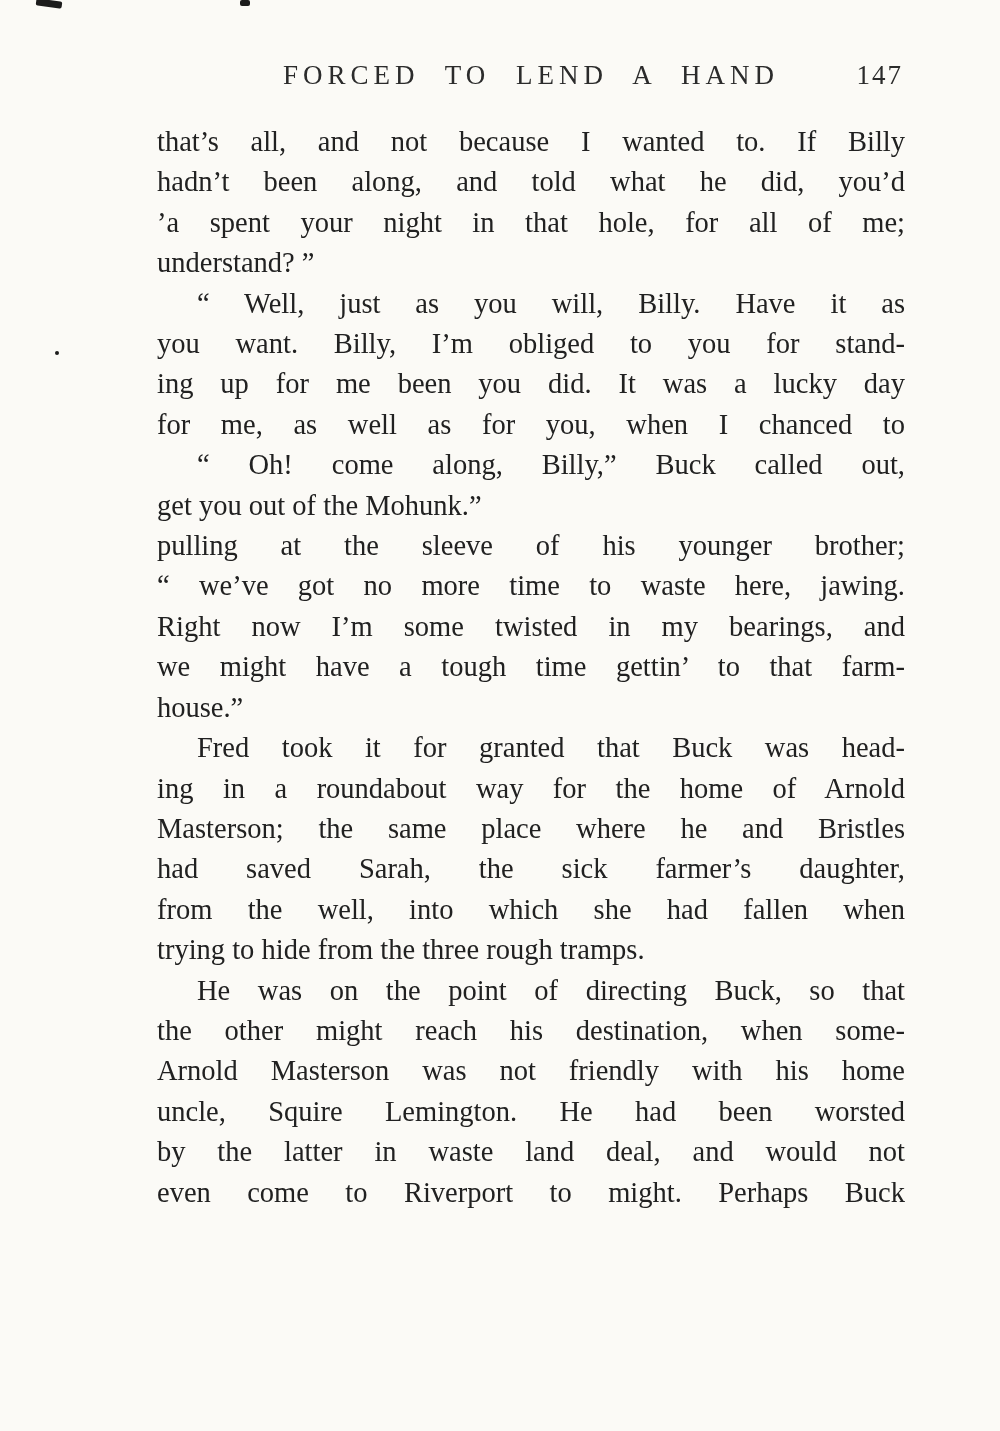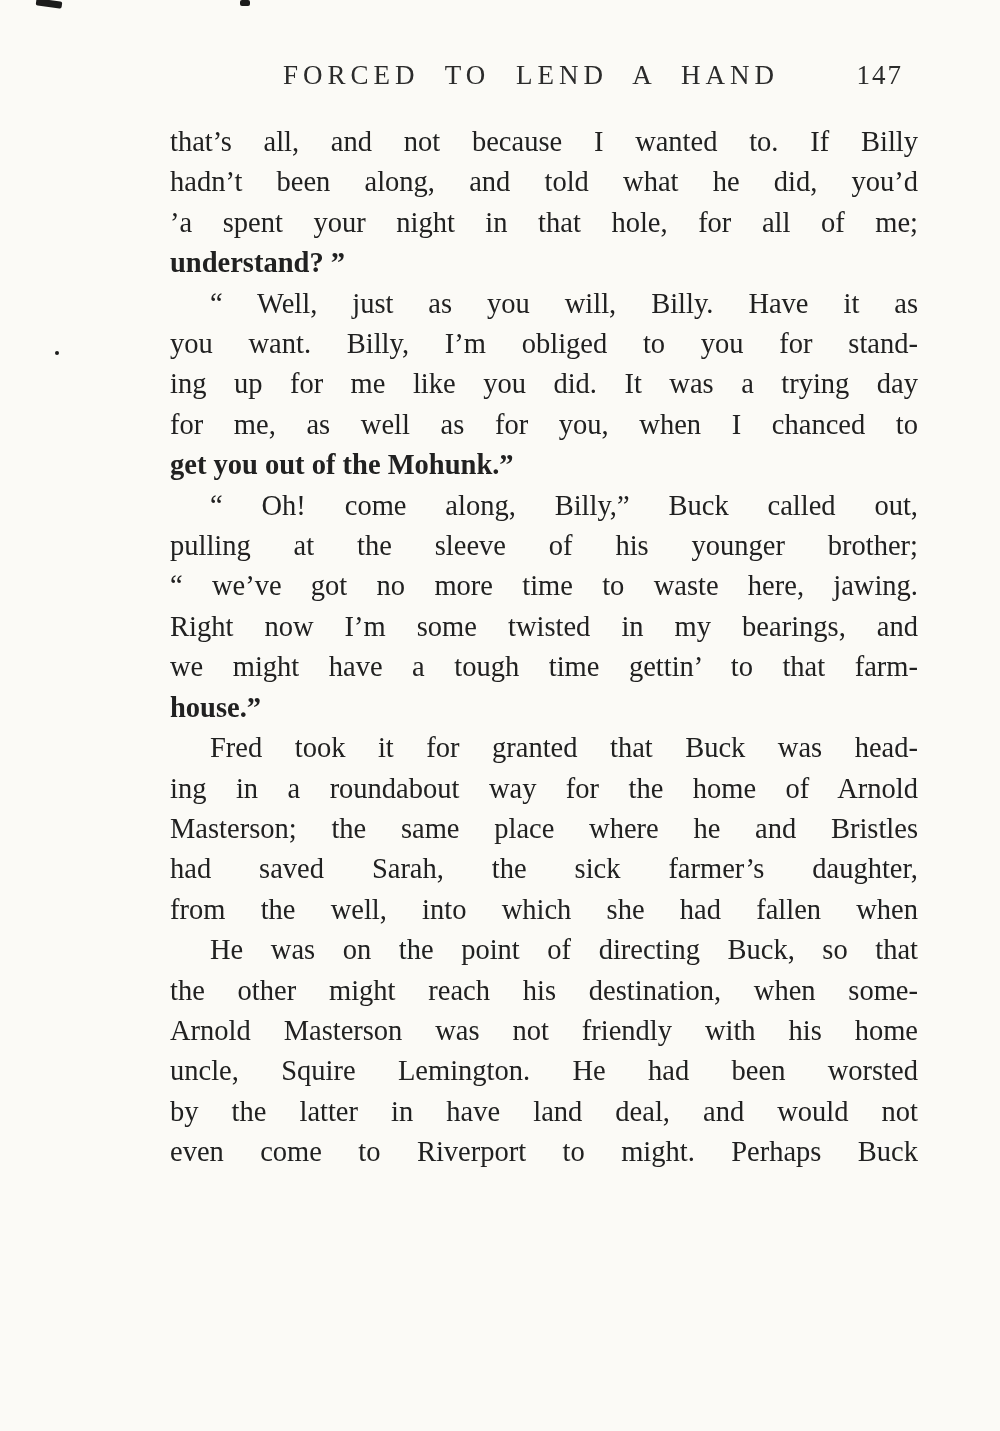--- a/index.html
+++ b/index.html
@@ -40,32 +40,31 @@
     right: 2px;
     top: 0;
     font-size: 27px;
     letter-spacing: 2px;
     color: #2b2b2b;
     margin-left: 33px;
   }
   .text-block {
     position: absolute;
     top: 122px;
-    left: 170px;
+    left: 157px;
     width: 748px;
     font-size: 28.5px;
   }
   .line {
     line-height: 40.4px;
     text-align: justify;
     text-align-last: justify;
   }
   .line.no-just {
     text-align-last: left;
-    font-weight: bold;
   }
   .line.indent {
     text-indent: 40px;
   }
   .speck {
     position: absolute;
     background: #1c1c1c;
     border-radius: 2px;
   }
   .speck-1 { left: 36px;  top: 0;    width: 26px; height: 7px; transform: rotate(8deg); }
@@ -86,35 +85,36 @@
     <span class="page-number">147</span>
   </div>
 
   <div class="text-block">
       <div class="line">that’s all, and not because I wanted to.  If Billy</div>
       <div class="line">hadn’t been along, and told what he did, you’d</div>
       <div class="line">’a spent your night in that hole, for all of me;</div>
       <div class="line no-just">understand? ”</div>
       <div class="line indent">“ Well, just as you will, Billy.  Have it as</div>
       <div class="line">you want.  Billy, I’m obliged to you for stand-</div>
-      <div class="line">ing up for me like you did.  It was a trying day</div>
+      <div class="line">ing up for me been you did.  It was a lucky day</div>
       <div class="line">for me, as well as for you, when I chanced to</div>
+      <div class="line indent">“ Oh! come along, Billy,” Buck called out,</div>
       <div class="line no-just">get you out of the Mohunk.”</div>
-      <div class="line indent">“ Oh! come along, Billy,” Buck called out,</div>
       <div class="line">pulling at the sleeve of his younger brother;</div>
       <div class="line">“ we’ve got no more time to waste here, jawing.</div>
       <div class="line">Right now I’m some twisted in my bearings, and</div>
       <div class="line">we might have a tough time gettin’ to that farm-</div>
       <div class="line no-just">house.”</div>
       <div class="line indent">Fred took it for granted that Buck was head-</div>
       <div class="line">ing in a roundabout way for the home of Arnold</div>
       <div class="line">Masterson; the same place where he and Bristles</div>
       <div class="line">had saved  Sarah, the sick farmer’s daughter,</div>
       <div class="line">from the well, into which she had fallen when</div>
+      <div class="line no-just">trying to hide from the three rough tramps.</div>
       <div class="line indent">He was on the point of directing Buck, so that</div>
       <div class="line">the other might reach his destination, when some-</div>
       <div class="line">Arnold Masterson was not friendly with his home</div>
       <div class="line">uncle, Squire Lemington.  He had been worsted</div>
-      <div class="line">by the latter in have land deal, and would not</div>
+      <div class="line">by the latter in waste land deal, and would not</div>
       <div class="line">even come to Riverport to might.  Perhaps Buck</div>
     </div>
 
 </div>
 
 </body></html>

